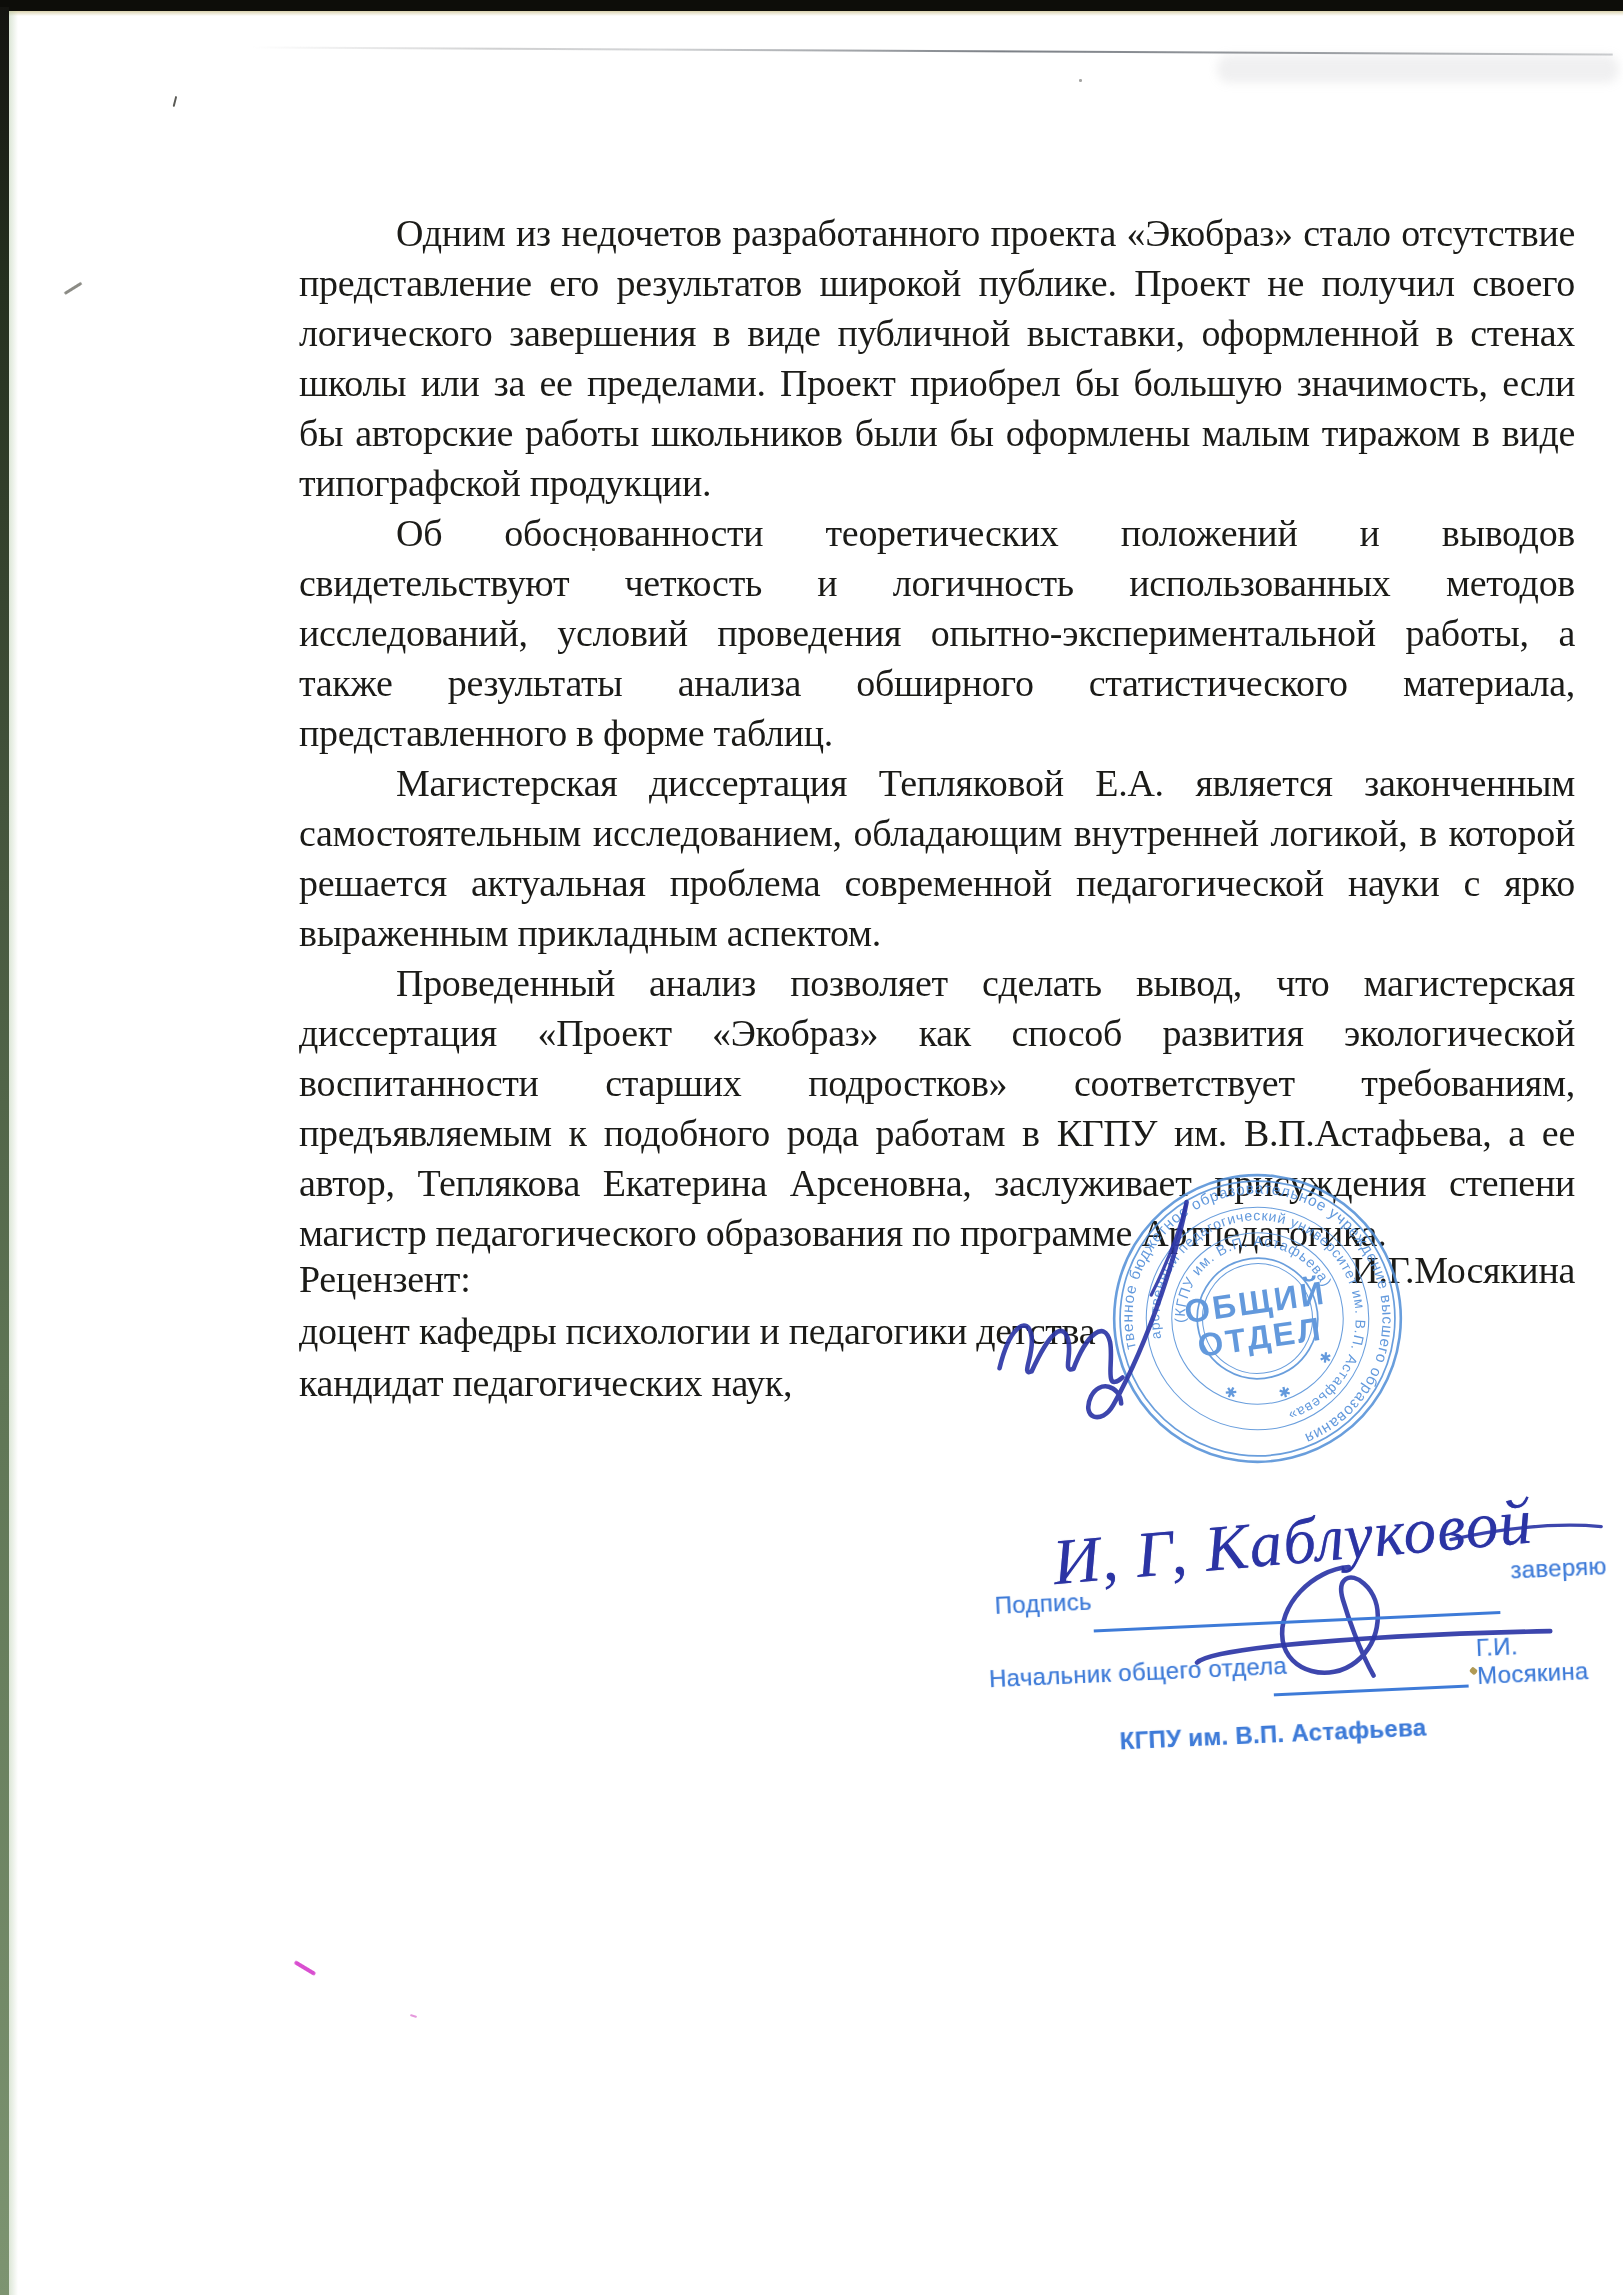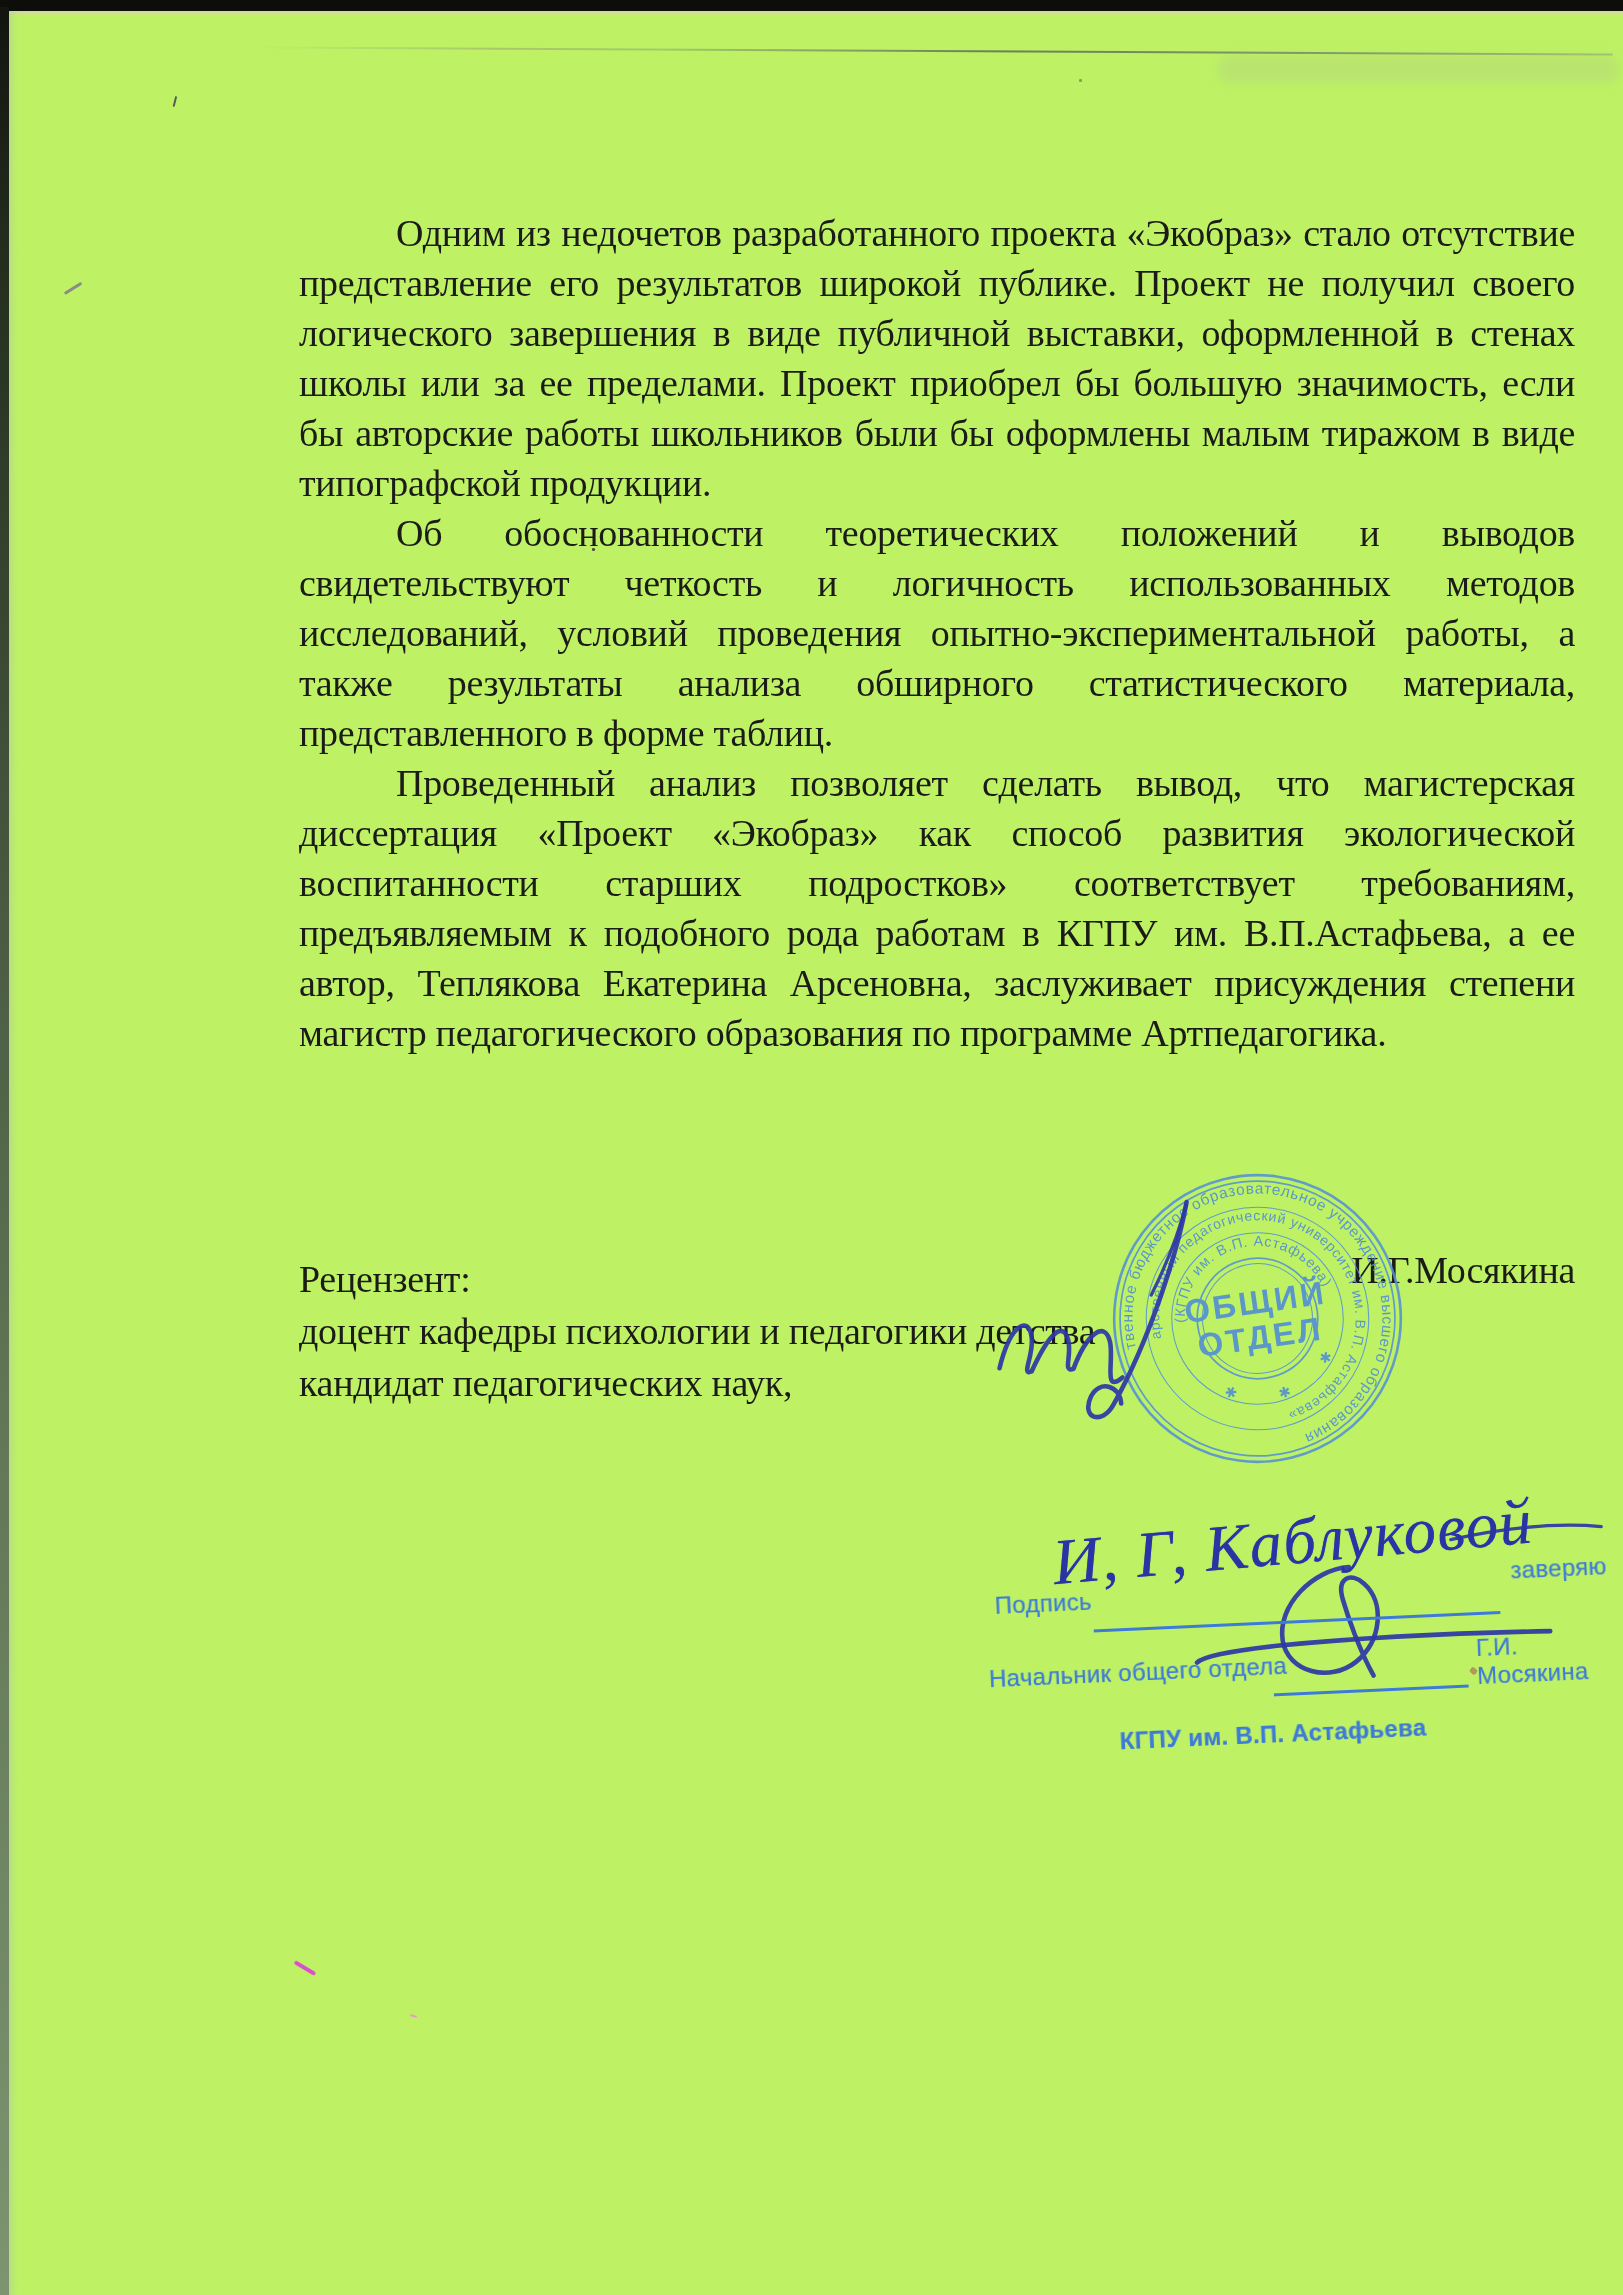--- a/index.html
+++ b/index.html
@@ -4,21 +4,21 @@
 <style>
   html,body{margin:0;padding:0;}
   body{
     width:1623px;height:2295px;
     background:#e9e9e2;
     font-family:"Liberation Serif","DejaVu Serif",serif;
     position:relative;overflow:hidden;
   }
   .page{
     position:absolute;inset:0;
-    background:#bef264;
+    background:#ffffff;
   }
   
   .top-edge-bar{position:absolute;left:0;top:0;width:1623px;height:11px;background:#0d0d09;}
   .top-edge-shadow{position:absolute;left:0;top:11px;width:1623px;height:4.6px;
     background:linear-gradient(to bottom,#d9d2ae,rgba(251,250,243,0));}
   .left-edge-strip{position:absolute;left:0;top:6.5px;width:8.5px;height:2289px;
     background:linear-gradient(to bottom,#141410 0%,#25301f 12%,#44543c 35%,#5f7555 60%,#7d9471 100%);}
   .left-edge-glow{position:absolute;left:8.5px;top:11px;width:9.2px;height:2284px;
     background:linear-gradient(to right,rgba(176,199,164,0.45),rgba(251,250,243,0));}
   .top-scan-line{position:absolute;left:252px;top:50px;width:1361px;height:2px;border-radius:2px;
@@ -110,20 +110,21 @@
   <div class="pencil-artifact"></div>
   <div class="pink-dash"></div>
   <div class="pink-speck"></div>
   <div class="tan-speck"></div>
   <div class="dot-artifact" style="left:592px;top:548px;"></div>
   <div class="dot-artifact" style="left:1079px;top:79px;opacity:.5;"></div>
 
   <div class="doc-text">
     <p>Одним из недочетов разработанного проекта «Экобраз» стало отсутствие представление его результатов широкой публике. Проект не получил своего логического завершения в виде публичной выставки, оформленной в стенах школы или за ее пределами. Проект приобрел бы большую значимость, если бы авторские работы школьников были бы оформлены малым тиражом в виде типографской продукции.</p>
     <p>Об обоснованности теоретических положений и выводов свидетельствуют четкость и логичность использованных методов исследований, условий проведения опытно-экспериментальной работы, а также результаты анализа обширного статистического материала, представленного в форме таблиц.</p>
+    <p>Магистерская диссертация Тепляковой Е.А. является законченным самостоятельным исследованием, обладающим внутренней логикой, в которой решается актуальная проблема современной педагогической науки с ярко выраженным прикладным аспектом.</p>
     <p>Проведенный анализ позволяет сделать вывод, что магистерская диссертация «Проект «Экобраз» как способ развития экологической воспитанности старших подростков» соответствует требованиям, предъявляемым к подобного рода работам в КГПУ им. В.П.Астафьева, а ее автор, Теплякова Екатерина Арсеновна, заслуживает присуждения степени магистр педагогического образования по программе Артпедагогика.</p>
   </div>
 
   <div class="reviewer-block">
     <div class="reviewer-row1">
       <span>Рецензент:</span>
       <span class="reviewer-name">И.Г.Мосякина</span>
     </div>
     <div>доцент кафедры психологии и педагогики детства</div>
     <div>кандидат педагогических наук,</div>

